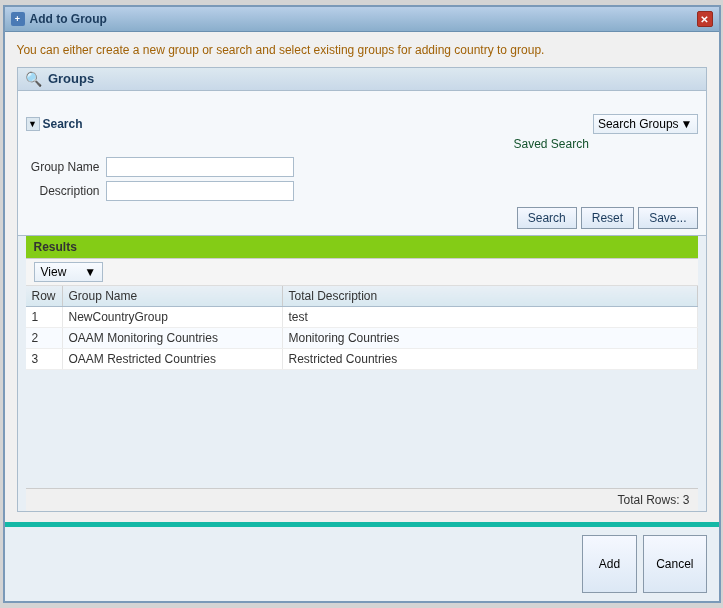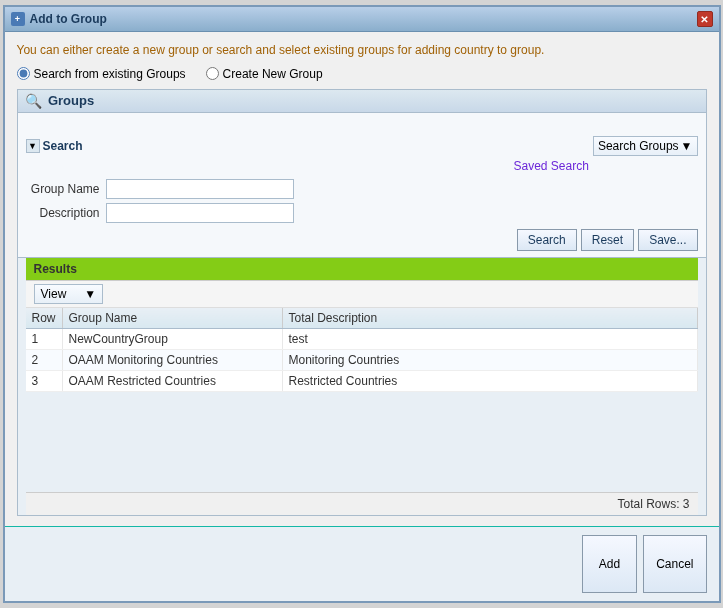--- a/index.html
+++ b/index.html
@@ -150,21 +150,21 @@
       color: #1a3a5c;
     }
 
     .saved-search-row {
       display: flex;
       align-items: center;
       gap: 4px;
     }
 
     .saved-search-text {
-      color: #6d28d9;
+      color: #14532d;
       margin-top: 40px;
     }
 
     .search-groups-dropdown {
       display: flex;
       align-items: center;
       background: linear-gradient(to bottom, #f8fbff, #e8f0f8);
       border: 1px solid #aabccc;
       padding: 2px 4px;
       cursor: pointer;
@@ -285,21 +285,21 @@
       padding: 4px 8px;
       background: #f0f0f0;
       color: #333;
     }
 
     .bottom-buttons {
       display: flex;
       justify-content: flex-end;
       gap: 6px;
       padding: 8px 12px;
-      border-top: 1px solid #14b8a6;
+      border-top: 5px solid #14b8a6;
       background: #e8eff5;
     }
 
     .btn-add {
       padding: 4px 16px;
       border: 1px solid #8899aa;
       background: linear-gradient(to bottom, #f5f8ff, #dce8f5);
       cursor: pointer;
       font-size: 12px;
     }
@@ -322,30 +322,20 @@
       <div class="title-icon">+</div>
       <span class="title-text">Add to Group</span>
     </div>
     <div class="close-btn">✕</div>
   </div>
 
   <div class="dialog-body">
 
     <div class="intro-text">You can either create a new group or search and select existing groups for adding country to group.</div>
 
-    <div class="radio-row">
-      <label class="radio-option">
-        <input type="radio" name="group-option" checked="" style="">
-        <span>Search from existing Groups</span>
-      </label>
-      <label class="radio-option">
-        <input type="radio" name="group-option" style="">
-        <span>Create New Group</span>
-      </label>
-    </div>
 
     <div class="groups-section">
 
       <div class="groups-header">
         <span class="groups-icon">🔍</span>
         <span class="groups-title">Groups</span>
       </div>
 
       <div class="search-section">
         <div class="search-header-row">

